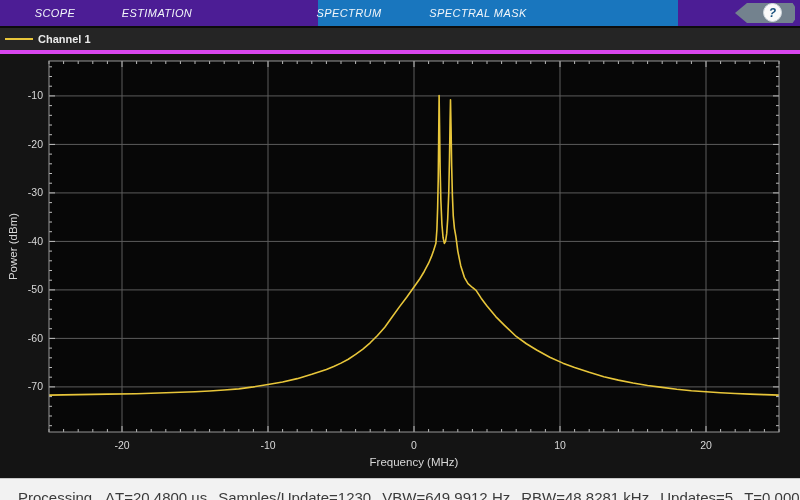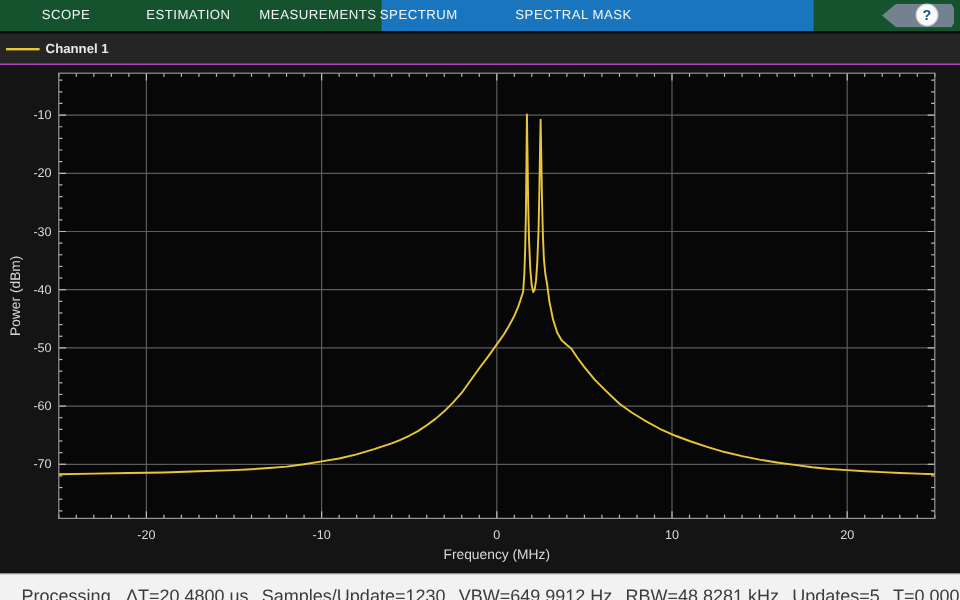--- a/index.html
+++ b/index.html
@@ -1,40 +1,40 @@
 <!DOCTYPE html>
 <html><head>
 <meta charset="utf-8">
 <style>
   html,body{margin:0;padding:0;background:#000;}
   body{width:800px;height:500px;overflow:hidden;font-family:"Liberation Sans",sans-serif;}
   .app{position:relative;width:800px;height:500px;background:#141414;}
 
   
-  .tabbar{position:absolute;left:0;top:0;width:800px;height:32px;background:#14532d;}
+  .tabbar{position:absolute;left:0;top:0;width:800px;height:32px;background:#4c1d95;font-style:italic;}
   .tabgroup{position:absolute;left:318px;top:0;width:360px;height:26px;background:#1976be;}
   .tab{position:absolute;top:0;height:26px;display:flex;align-items:center;justify-content:center;
        color:#f2f6fa;font-size:11px;letter-spacing:.4px;white-space:nowrap;cursor:default;}
   #tab-scope{left:28px;width:54px;}
   #tab-estimation{left:116px;width:82px;}
   #tab-measurements{left:212px;width:106px;}
   #tab-spectrum{left:312px;width:74px;}
   #tab-spectral-mask{left:428px;width:100px;text-align:center;}
   #tab-channel-measurements{left:530px;width:152px;}
 
   .help-wrap{position:absolute;right:5px;top:3px;width:60px;height:20px;}
   .chev{position:absolute;left:0;top:0;width:60px;height:20px;background:#73828e;
         clip-path:polygon(0 50%,20% 0,96% 0,100% 18%,100% 82%,96% 100%,20% 100%);}
   .qcircle{position:absolute;right:13px;top:0;width:19px;height:19px;border-radius:50%;
            background:#fafafa;border:1px solid #cfd8de;box-sizing:border-box;
            color:#174f7c;font-size:12px;font-weight:bold;display:flex;align-items:center;justify-content:center;}
 
   
   .legendbar{position:absolute;left:0;top:26px;width:800px;height:28px;background:#252525;
-             border-top:2px solid #0c0c0c;border-bottom:1px solid #d946ef;box-sizing:border-box;
+             border-top:2px solid #0c0c0c;border-bottom:4px solid #d946ef;box-sizing:border-box;
              display:flex;align-items:center;}
   .legend-line{display:inline-block;width:28px;height:2px;background:#e8c63a;margin-left:5px;}
   .legend-label{color:#eaeaea;font-size:11px;font-weight:bold;margin-left:5px;}
 
   
   .figure{position:absolute;left:0;top:55px;width:800px;height:423px;background:#141414;}
   .figure svg{display:block;}
 
   
   .statusbar{position:absolute;left:0;top:478px;width:800px;height:38px;background:#f2f2f2;
@@ -45,21 +45,20 @@
 </style>
 </head>
 <body>
 
 <div class="app">
 
   <div class="tabbar">
     <div class="tabgroup"></div>
     <div class="tab" id="tab-scope">SCOPE</div>
     <div class="tab" id="tab-estimation">ESTIMATION</div>
-    <div class="tab" id="tab-measurements">MEASUREMENTS</div>
     <div class="tab" id="tab-spectrum">SPECTRUM</div>
     <div class="tab" id="tab-spectral-mask">SPECTRAL MASK</div>
     <div class="help-wrap">
       <div class="chev"></div>
       <div class="qcircle">?</div>
     </div>
   </div>
 
   <div class="legendbar">
     <span class="legend-line"></span>

